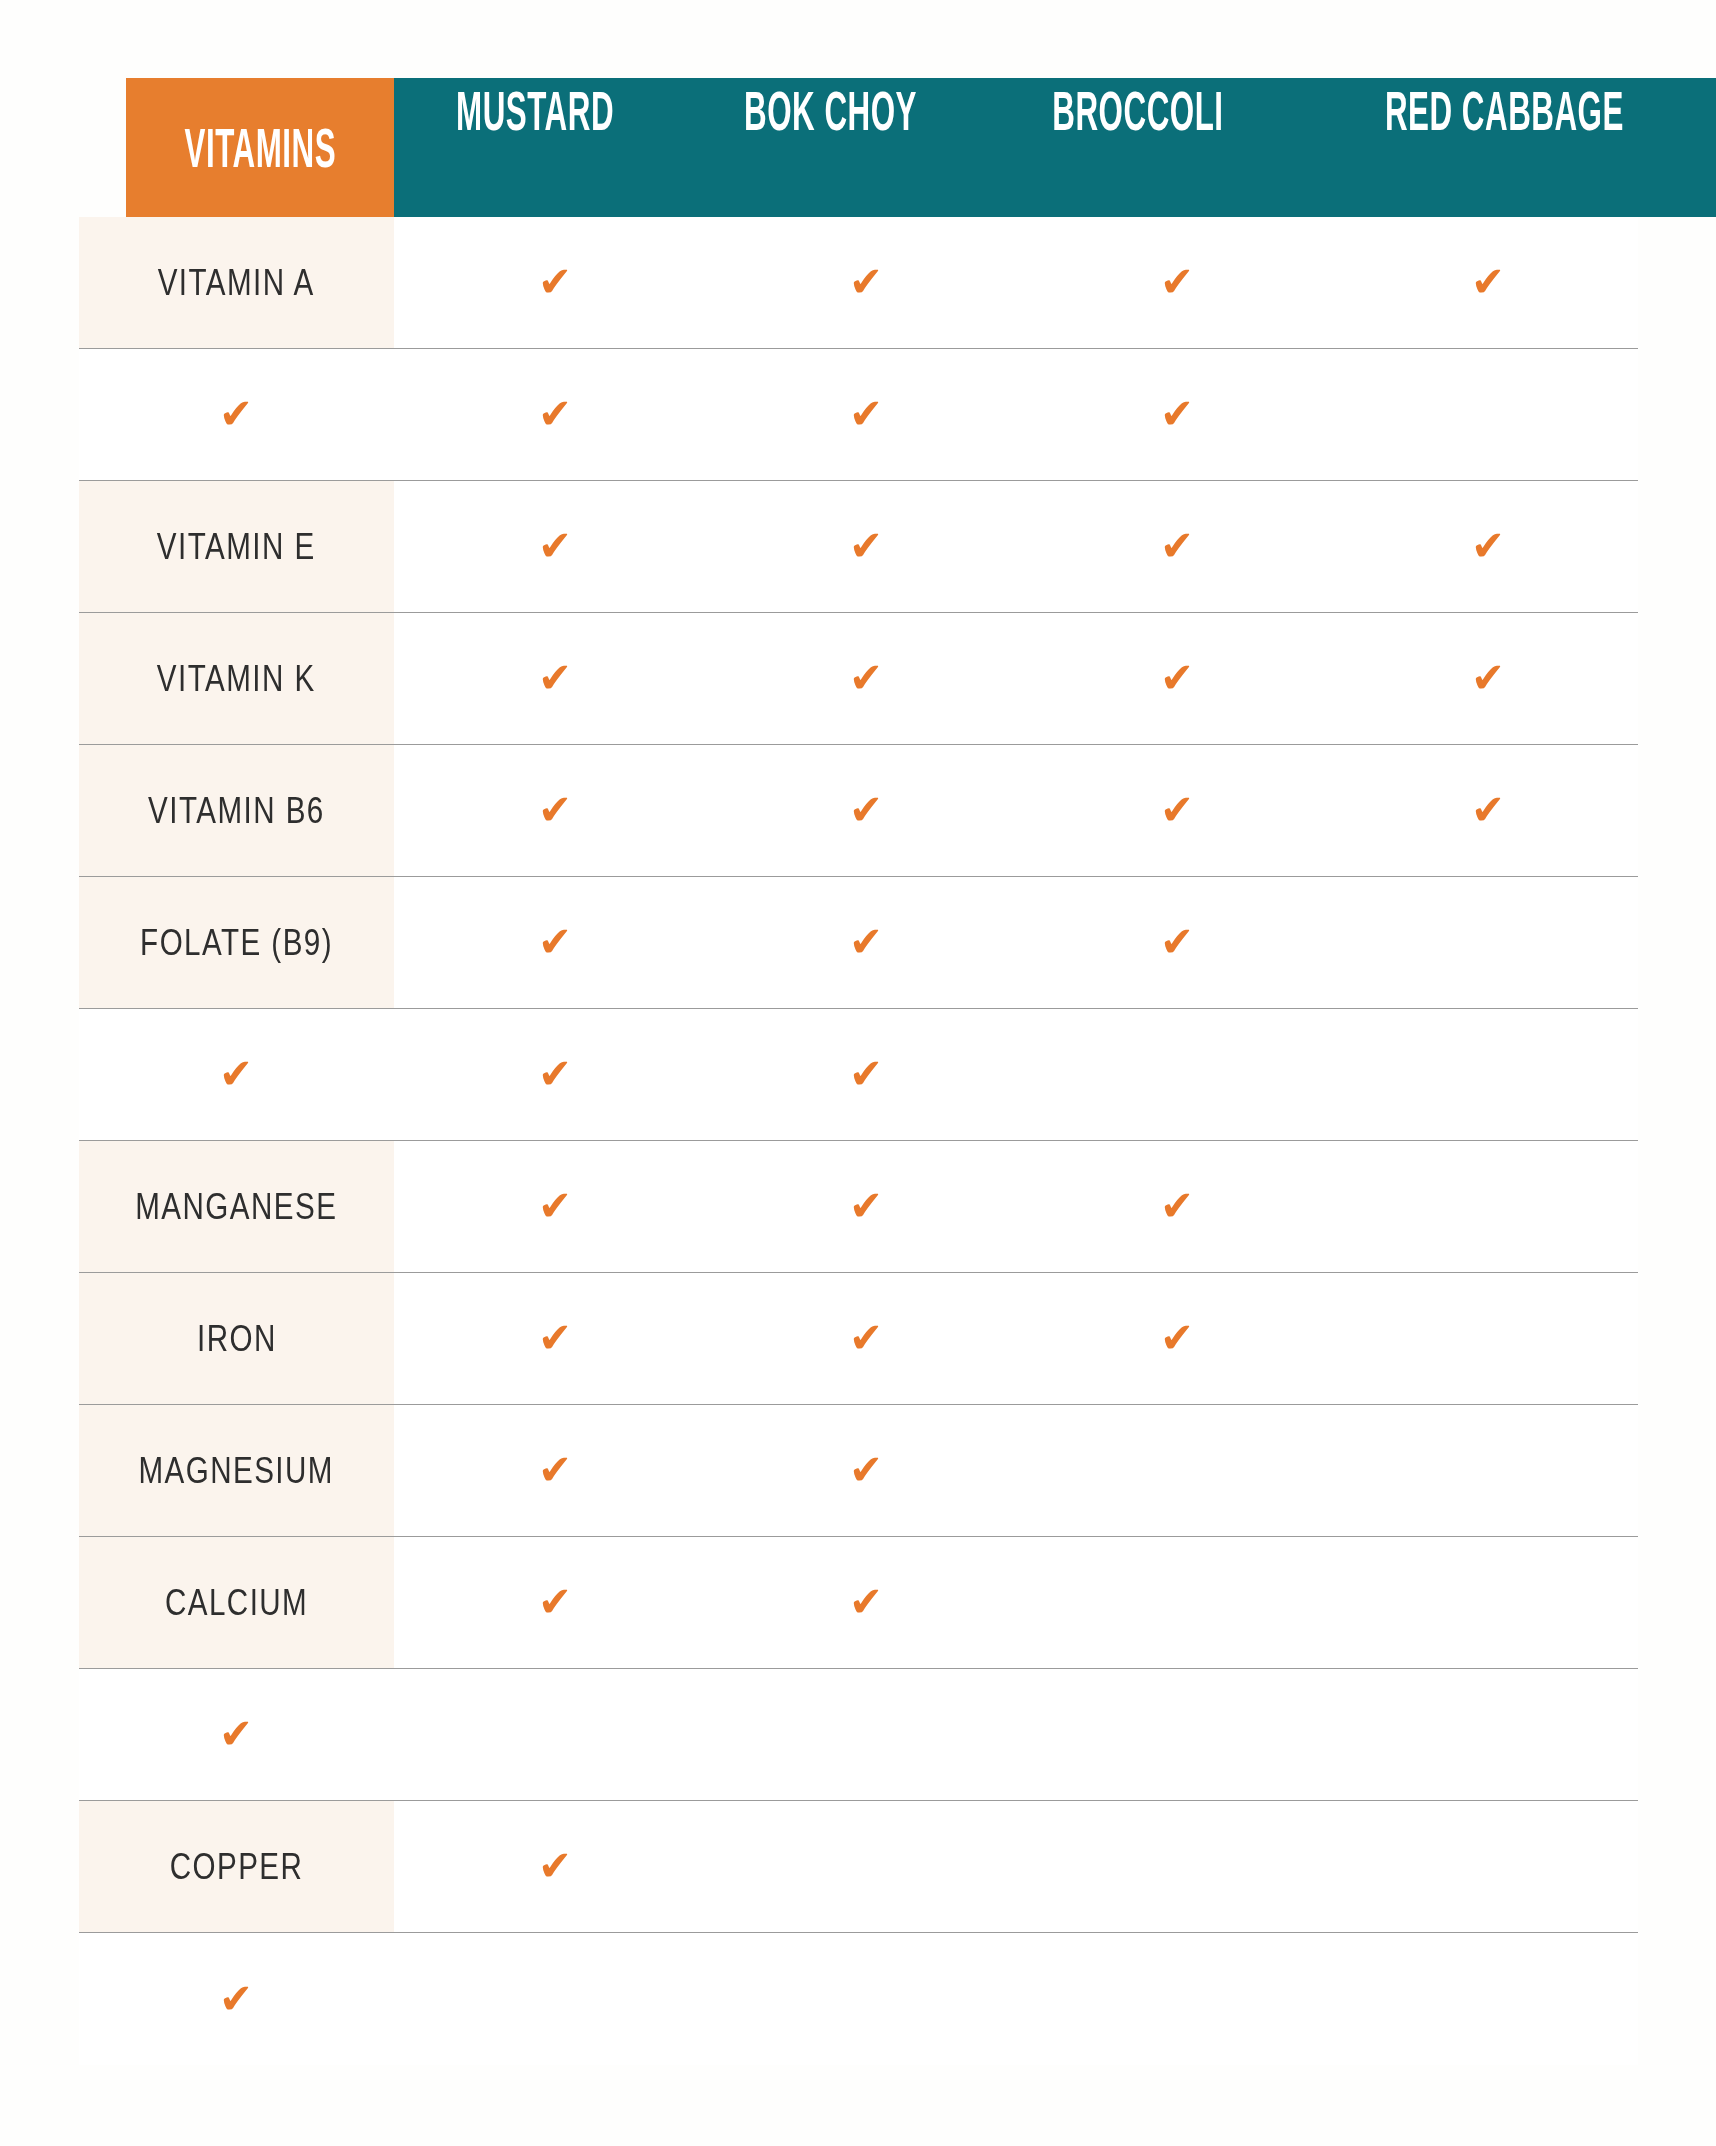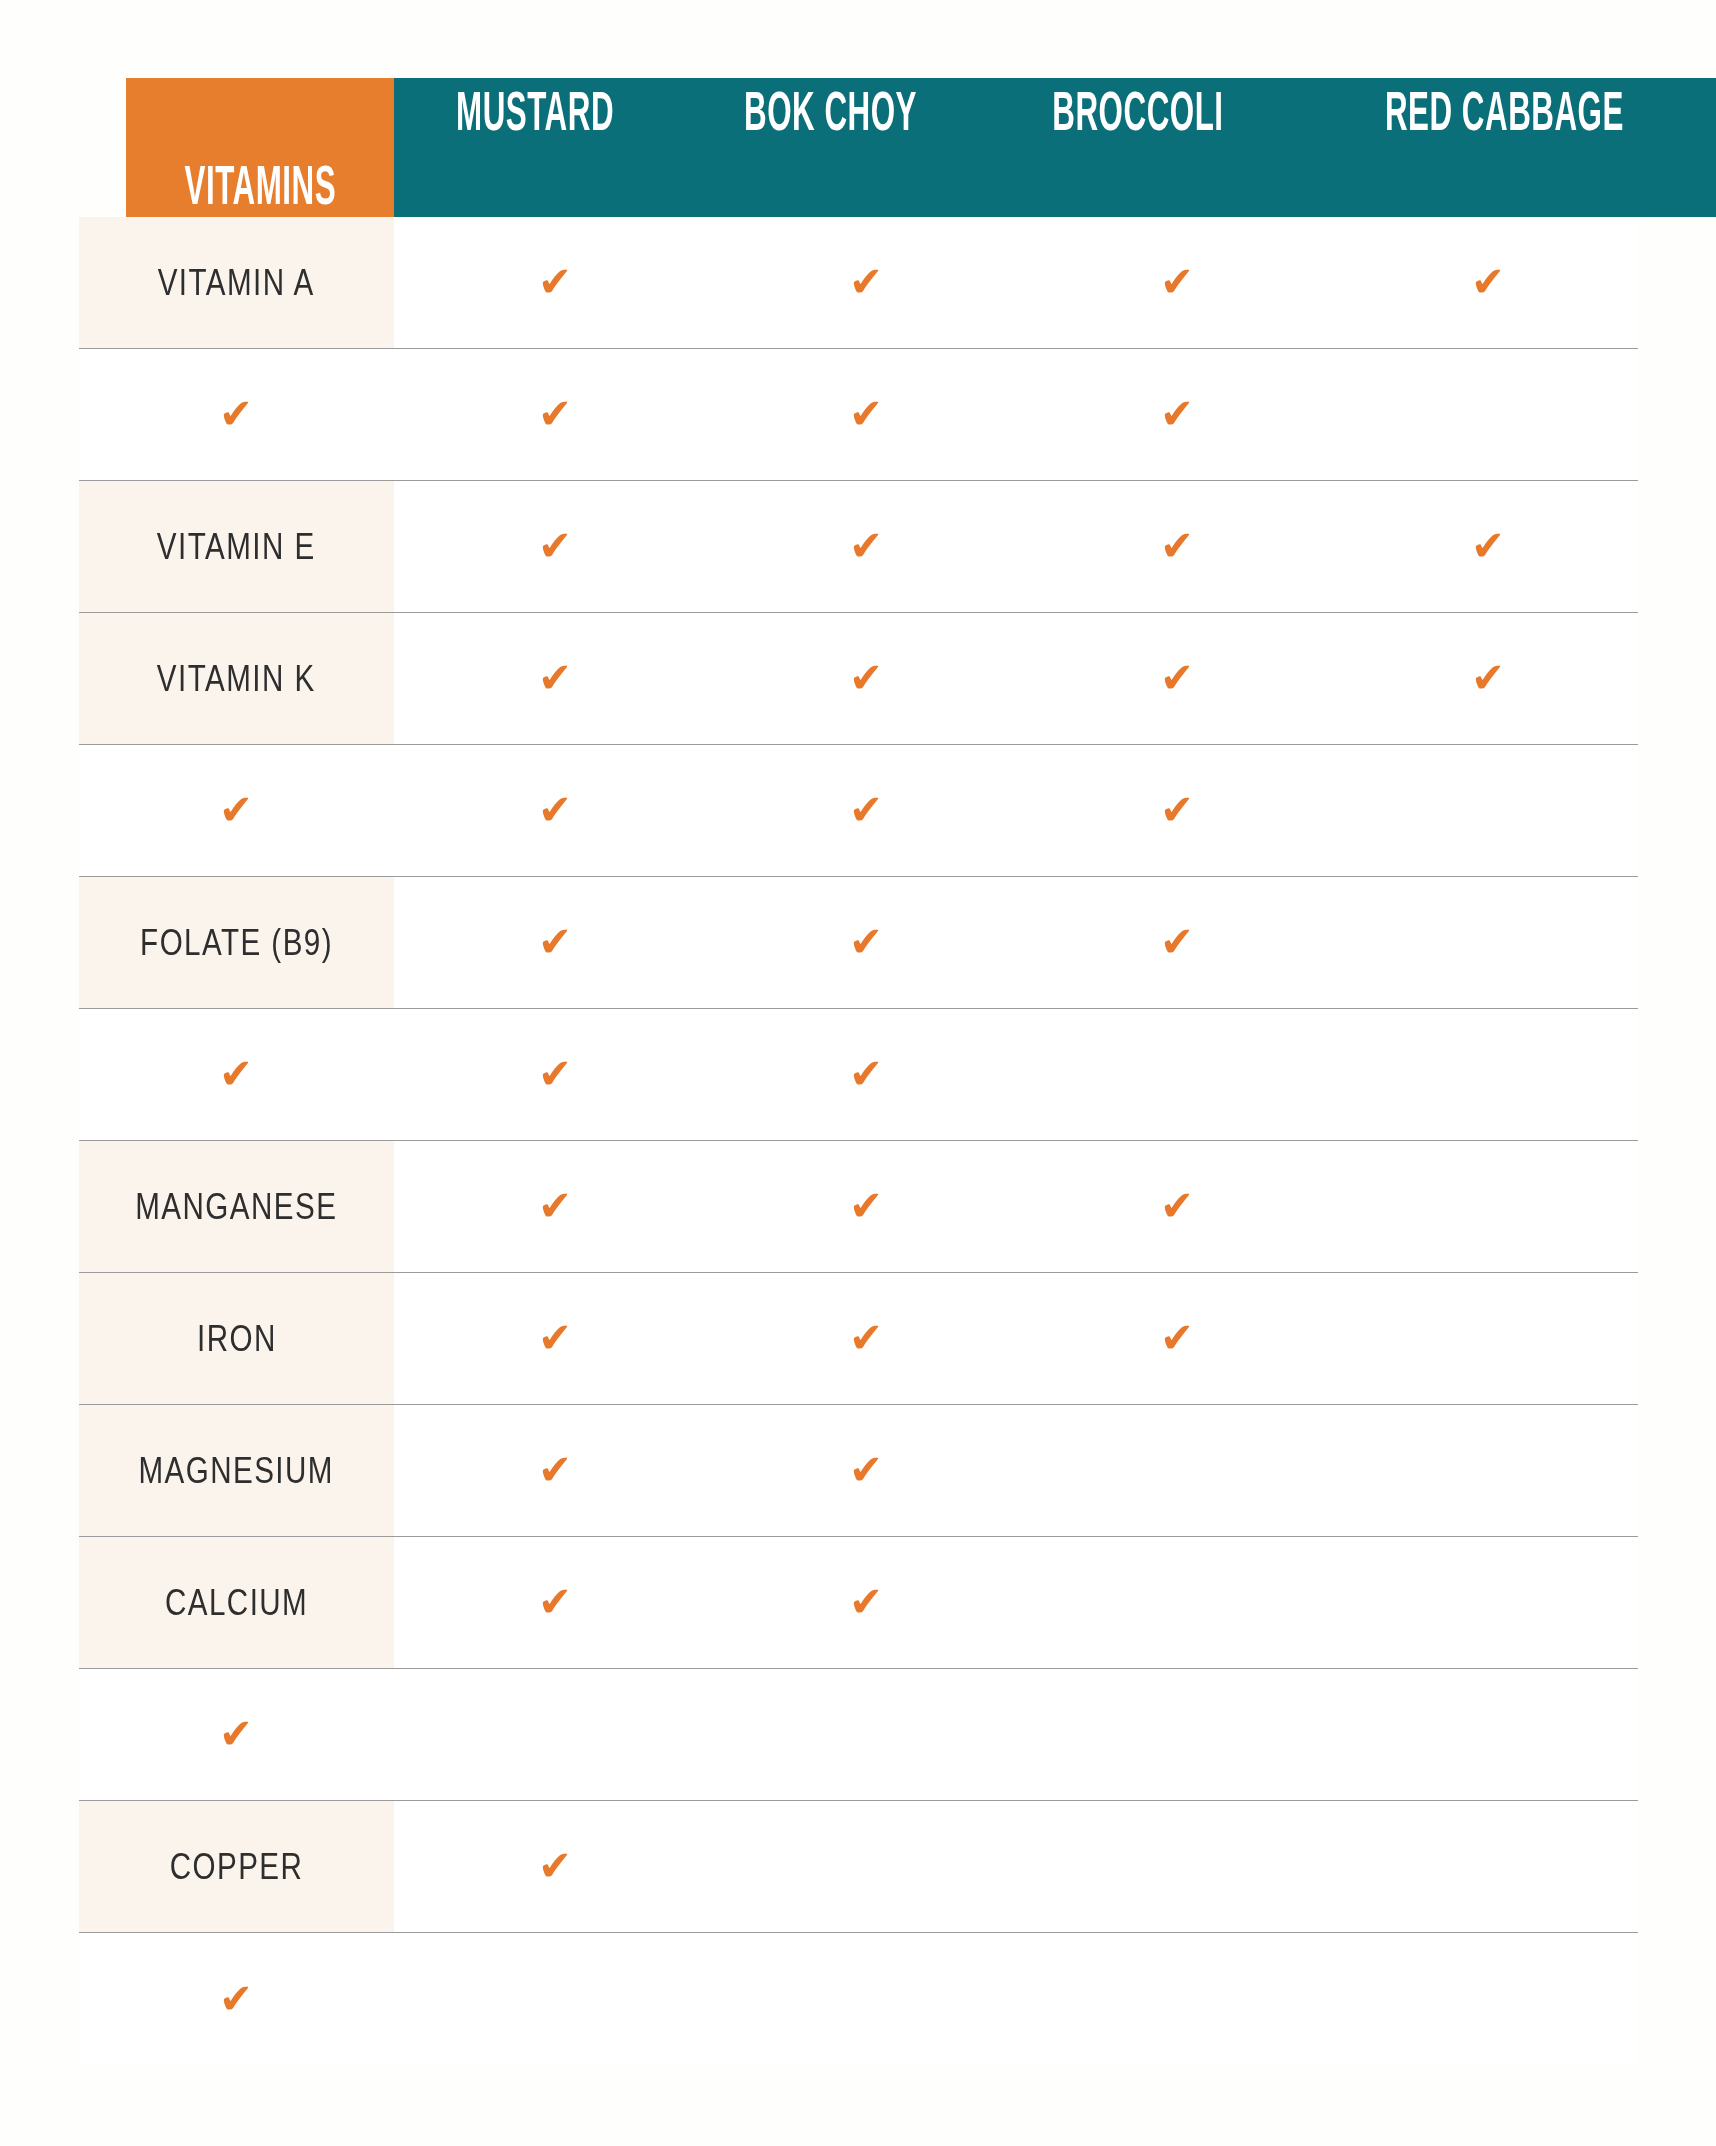--- a/index.html
+++ b/index.html
@@ -9,21 +9,21 @@
     --check:#E8792B;
     --divider:#9B9B9B;
     --label:#2E2E2E;
     --hdrtext:#FFFFFF;
   }
   *{margin:0;padding:0;box-sizing:border-box;}
   html,body{width:1717px;height:2146px;background:#FEFEFD;font-family:"Liberation Sans",sans-serif;}
   .wrap{position:absolute;left:79px;top:78px;width:1559px;}
   
   .hdr{display:grid;grid-template-columns:315px 1fr;height:139px;}
-  .hdr-left{background:var(--orange);display:flex;align-items:flex-end;justify-content:center;margin-left:47px;}
+  .hdr-left{background:var(--orange);display:flex;align-items:center;justify-content:center;margin-left:47px;}
   .hdr-right{background:var(--teal);display:grid;grid-template-columns:repeat(4,1fr);}
   .col-hdr{display:flex;align-items:flex-start;justify-content:center;overflow:visible;}
   .hdr-text{
     color:var(--hdrtext);
     font-size:56px;
     font-weight:700;
     letter-spacing:0.9px;
     white-space:nowrap;
     display:inline-block;
     transform:scaleX(0.56);
@@ -147,20 +147,23 @@
     </div>
     <div class="check-cell">
       <span class="check">✔</span>
     </div>
     <div class="check-cell">
       <span class="check">✔</span>
     </div>
   </div>
 
   <div class="row">
+    <div class="label-cell">
+      <span class="label-text">VITAMIN B6</span>
+    </div>
     <div class="check-cell">
       <span class="check">✔</span>
     </div>
     <div class="check-cell">
       <span class="check">✔</span>
     </div>
     <div class="check-cell">
       <span class="check">✔</span>
     </div>
     <div class="check-cell">

